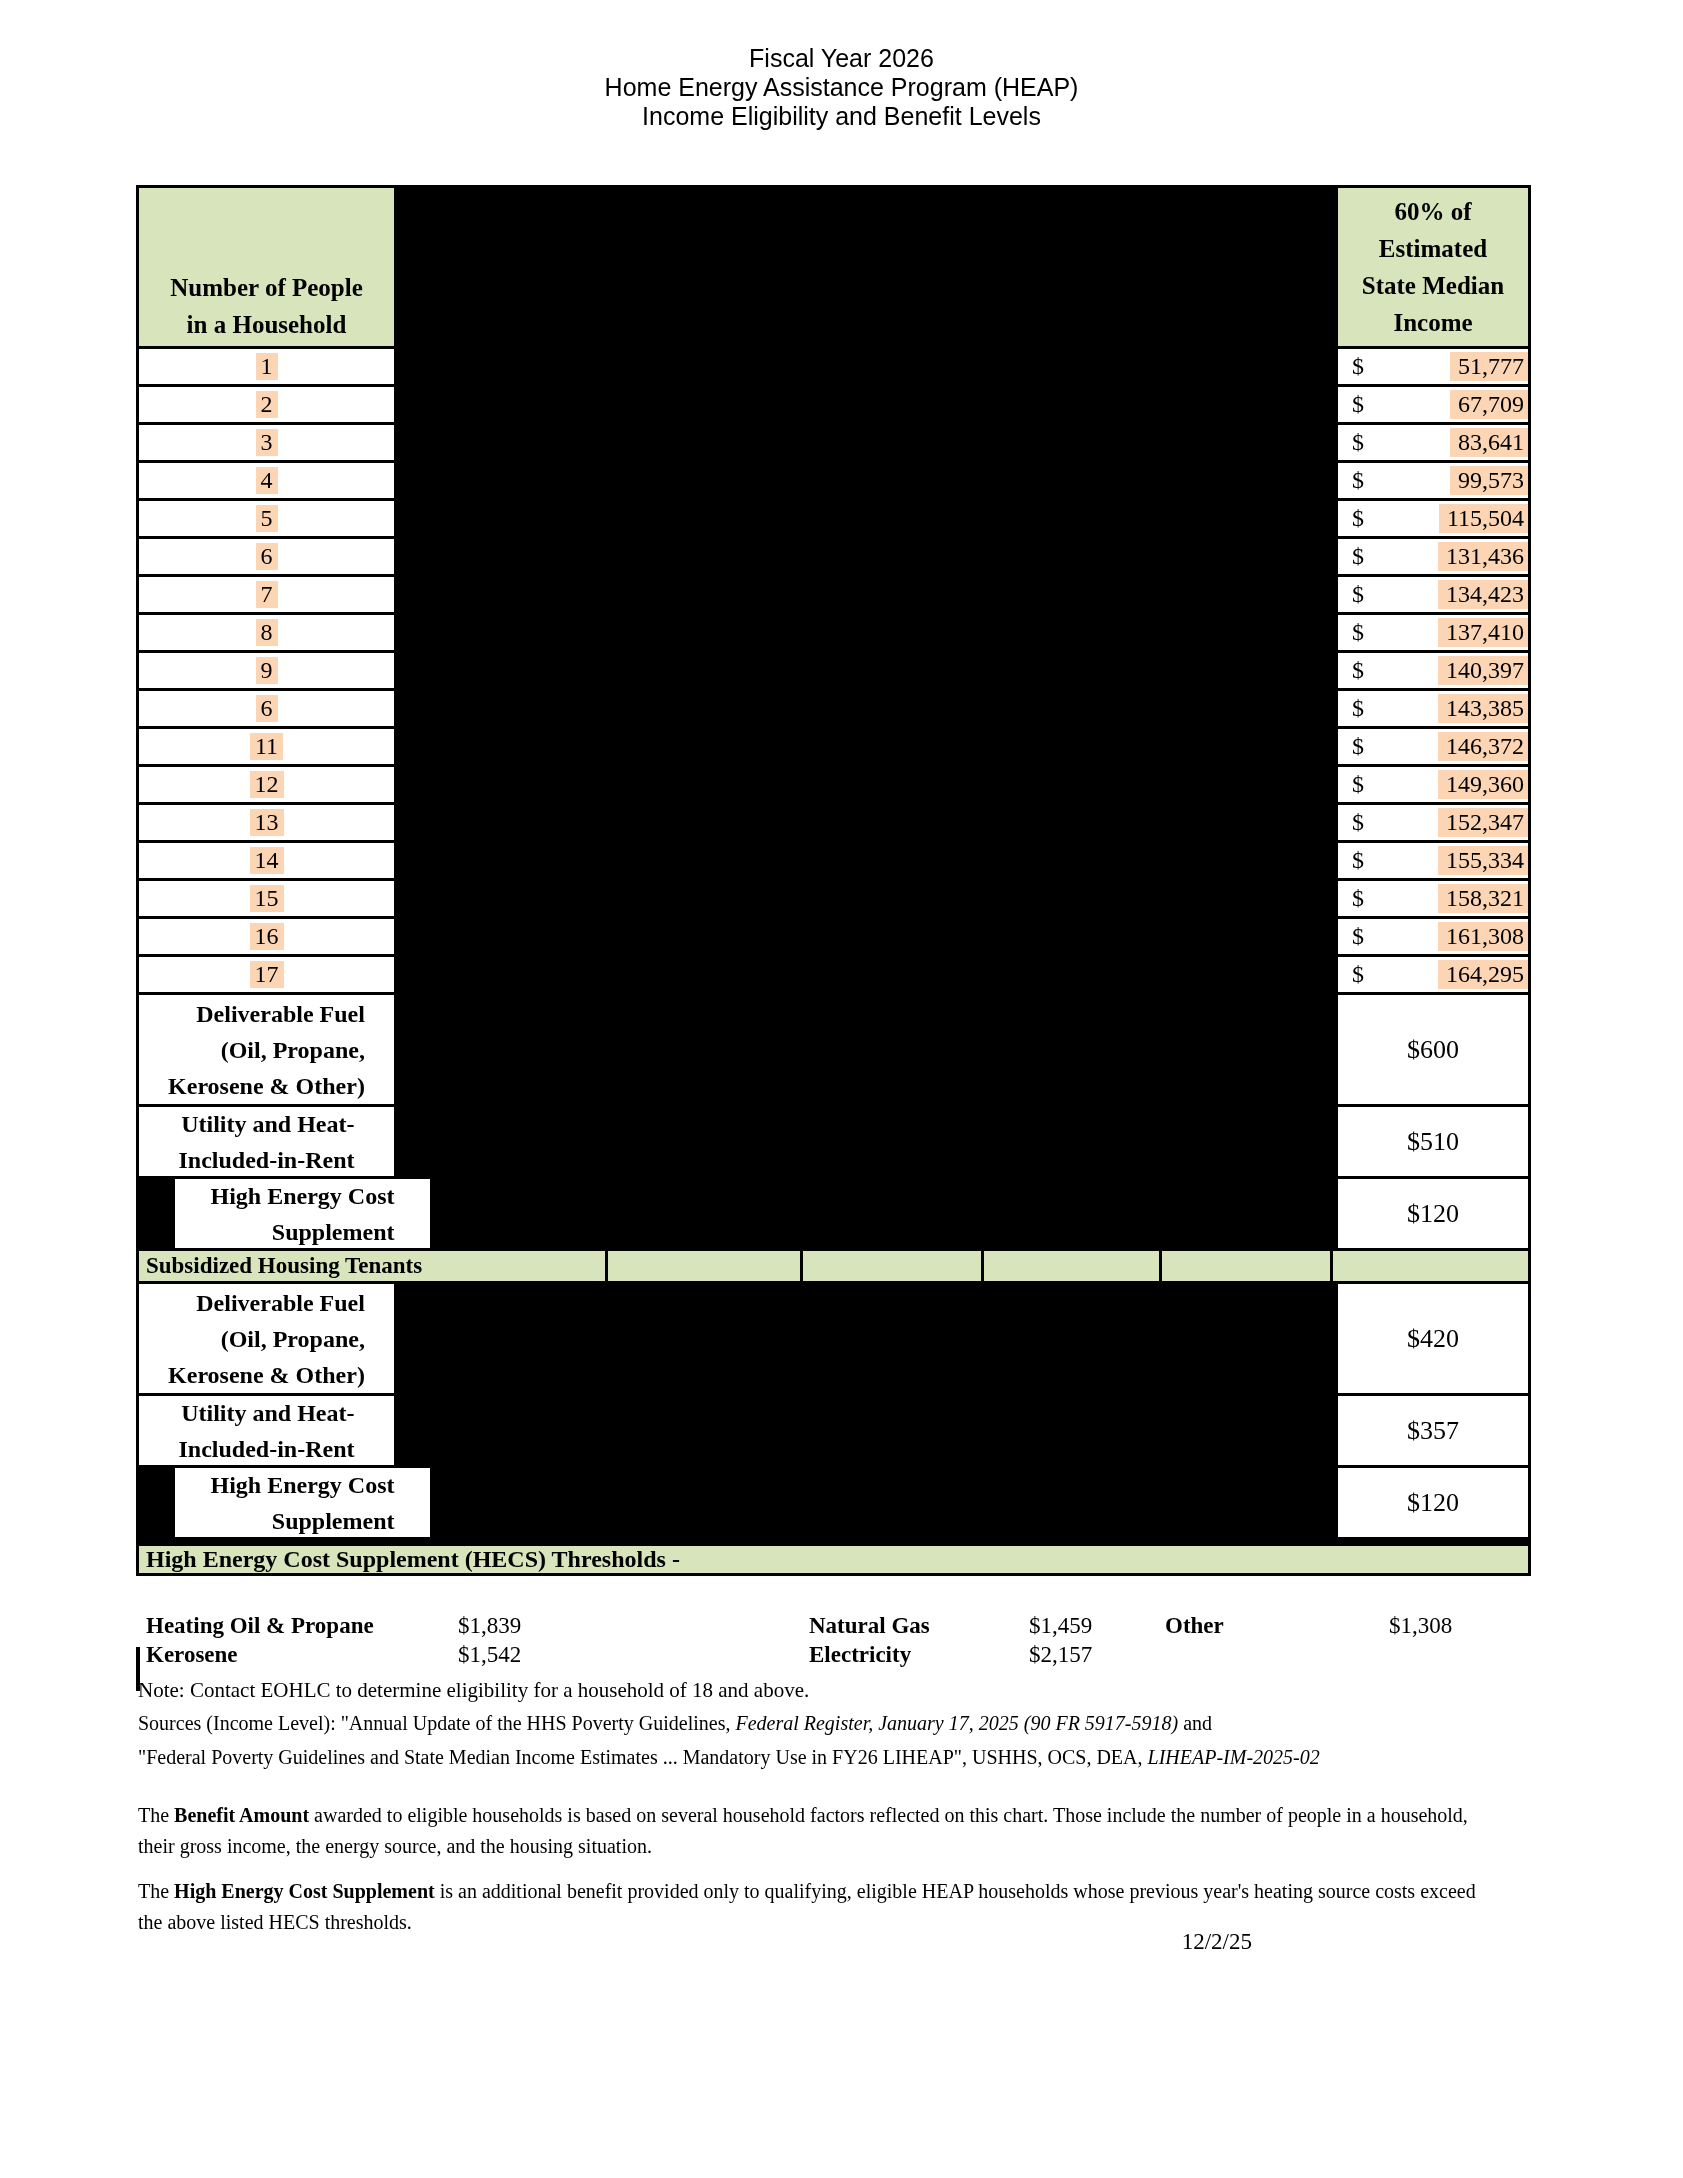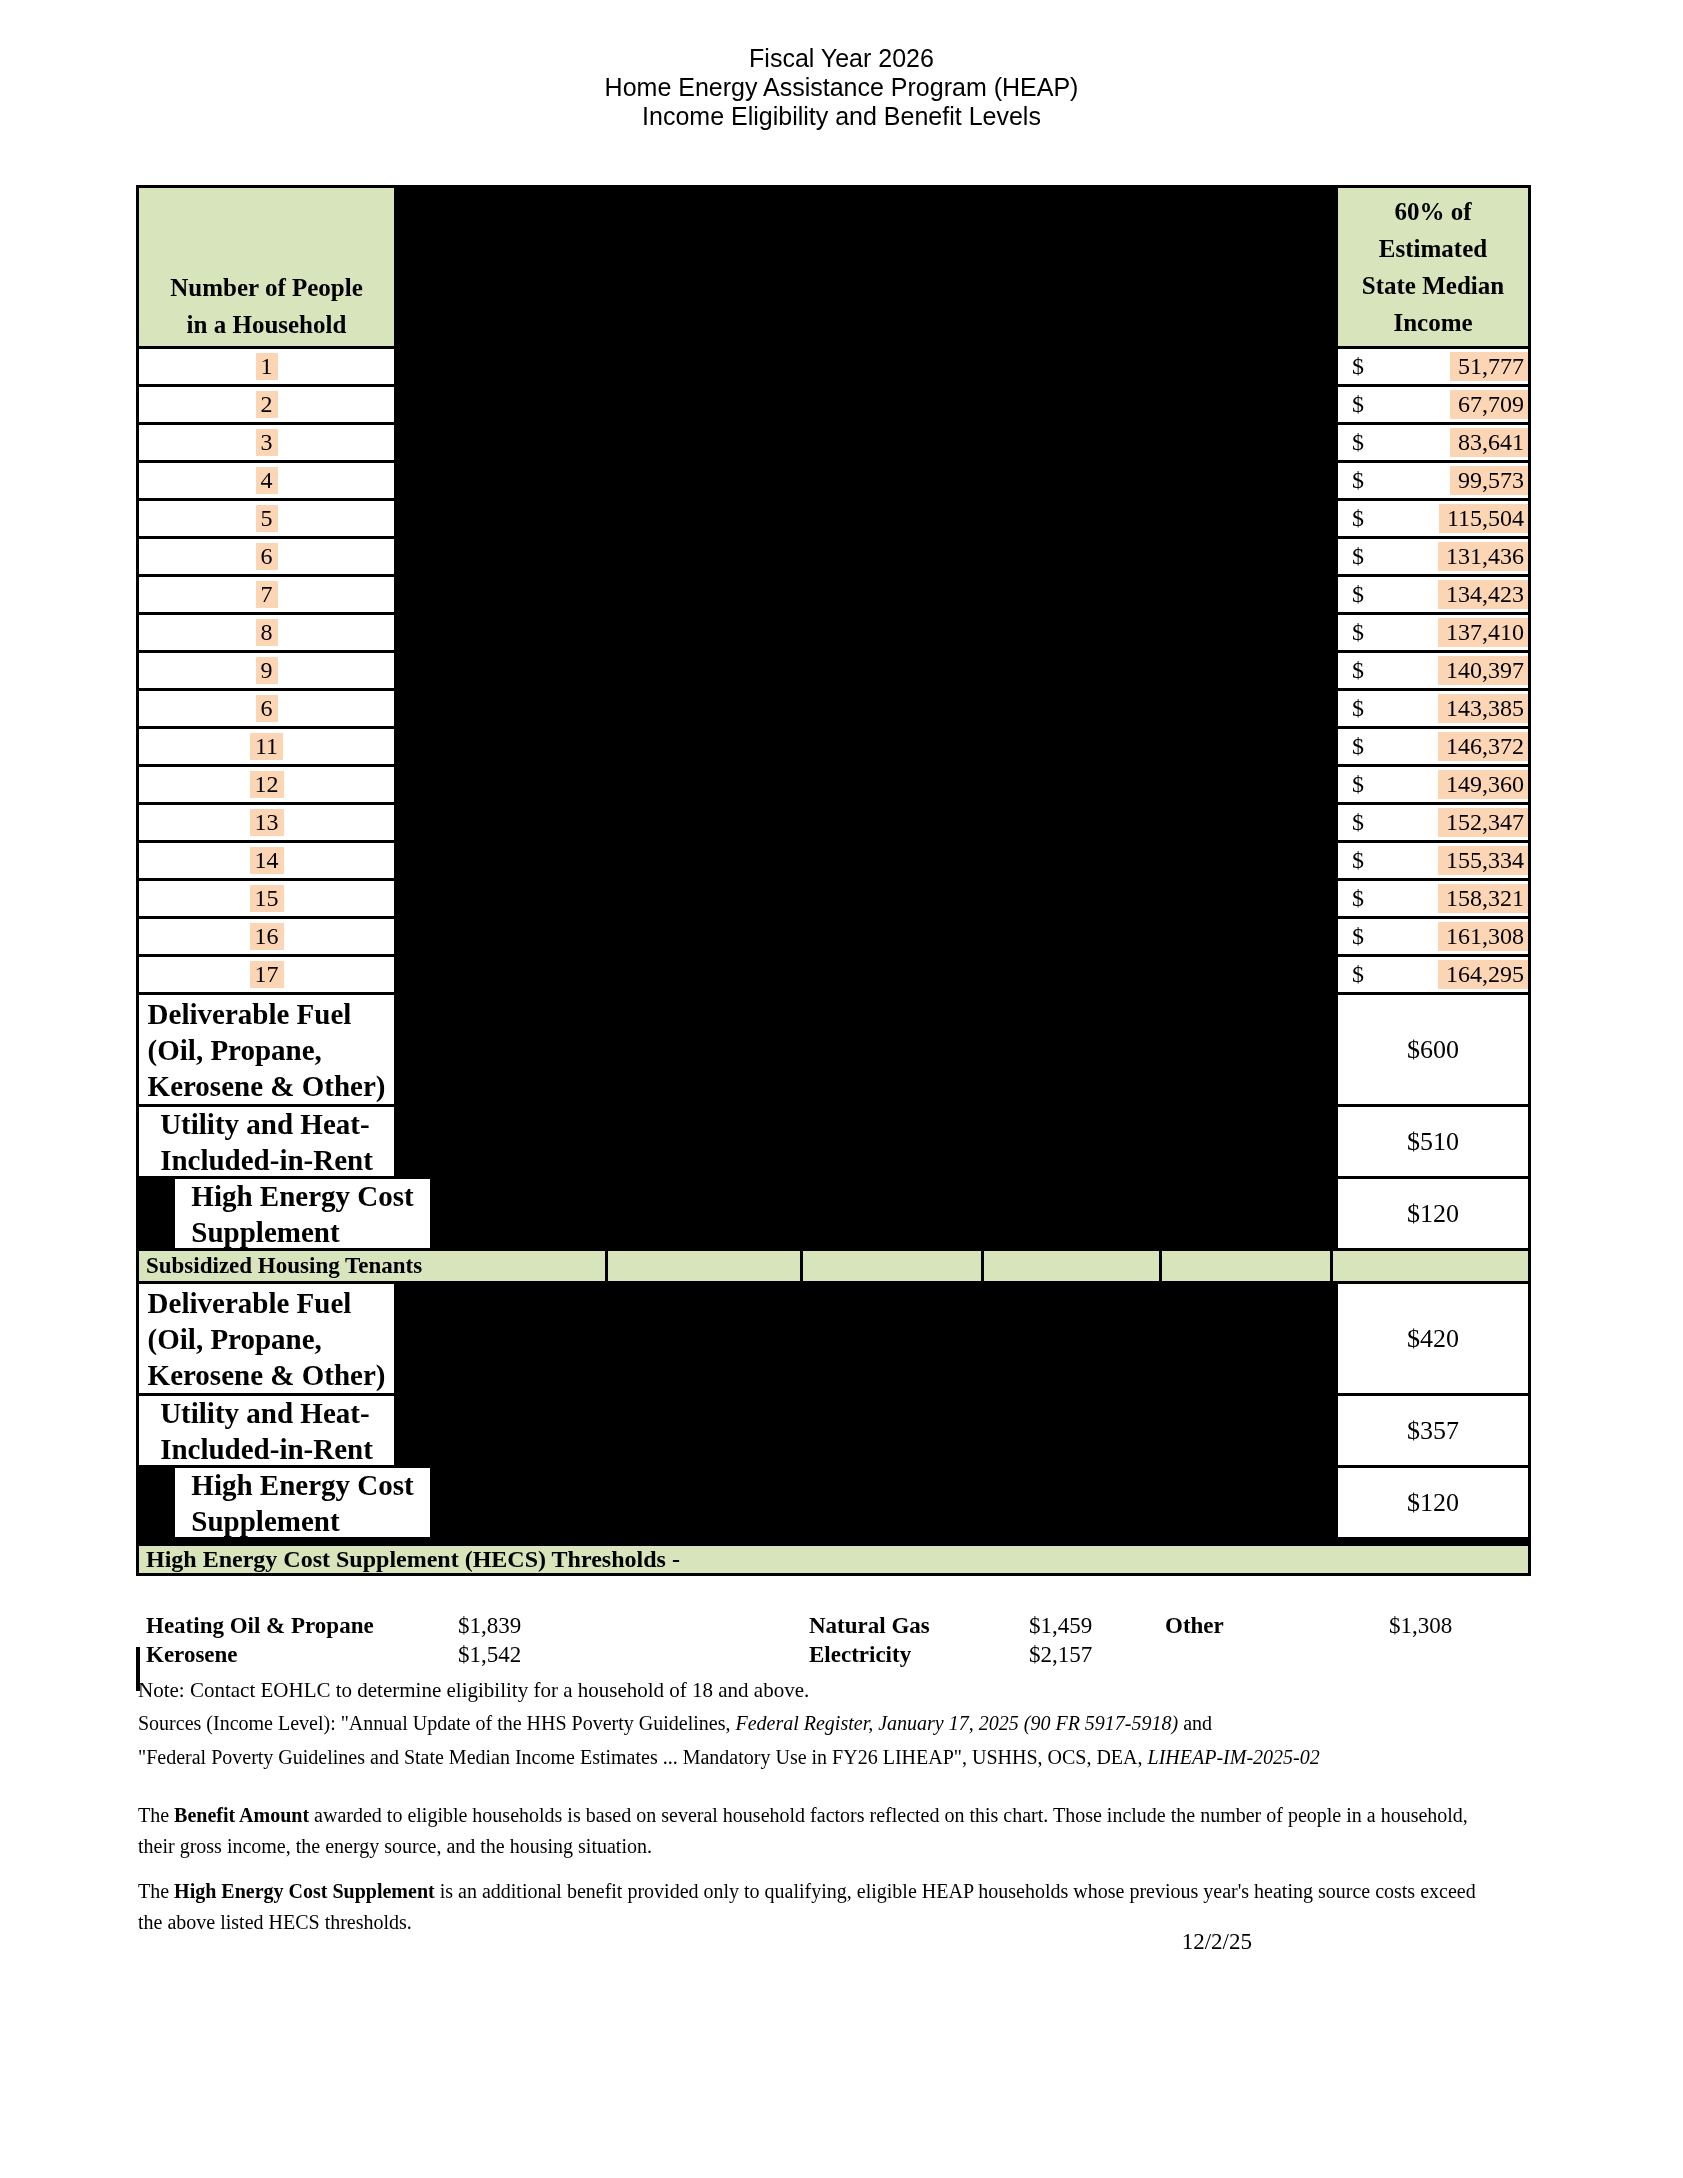--- a/index.html
+++ b/index.html
@@ -55,22 +55,22 @@
     display:flex;align-items:center;padding-left:7px;
     font-weight:bold;font-size:23px;white-space:nowrap;overflow:visible;
   }
   .bl-home{width:665px;flex:none;}
   .bl-sub{width:466px;flex:none;}
   .bw1{width:178px;flex:none;} .bw2{width:175px;flex:none;}
   .bw3{width:168px;flex:none;} .bw4{width:192px;flex:none;}
   .bfill{flex:1 1 auto;}
 
   .benefit-label{
-    display:flex;align-items:center;justify-content:center;text-align:left;
-    font-weight:bold;font-size:29px;line-height:36px;white-space:pre-line;
+    display:flex;align-items:center;justify-content:center;text-align:right;
+    font-weight:bold;font-size:24px;line-height:36px;white-space:pre-line;
   }
   .benefit-value{display:flex;align-items:center;justify-content:center;font-size:26px;}
   .h-deliverable{height:109px;} .h-utility{height:69px;} .h-hecs{height:69px;margin-left:36px;}
   .thr-banner{height:33px;align-items:flex-end;}
   .thr-banner .banner-label{font-size:24px;}
 
   
   .thresholds{
     position:absolute;top:1612px;left:146px;width:1406px;
     display:grid;grid-template-columns:312px 351px 220px 136px 224px auto;

